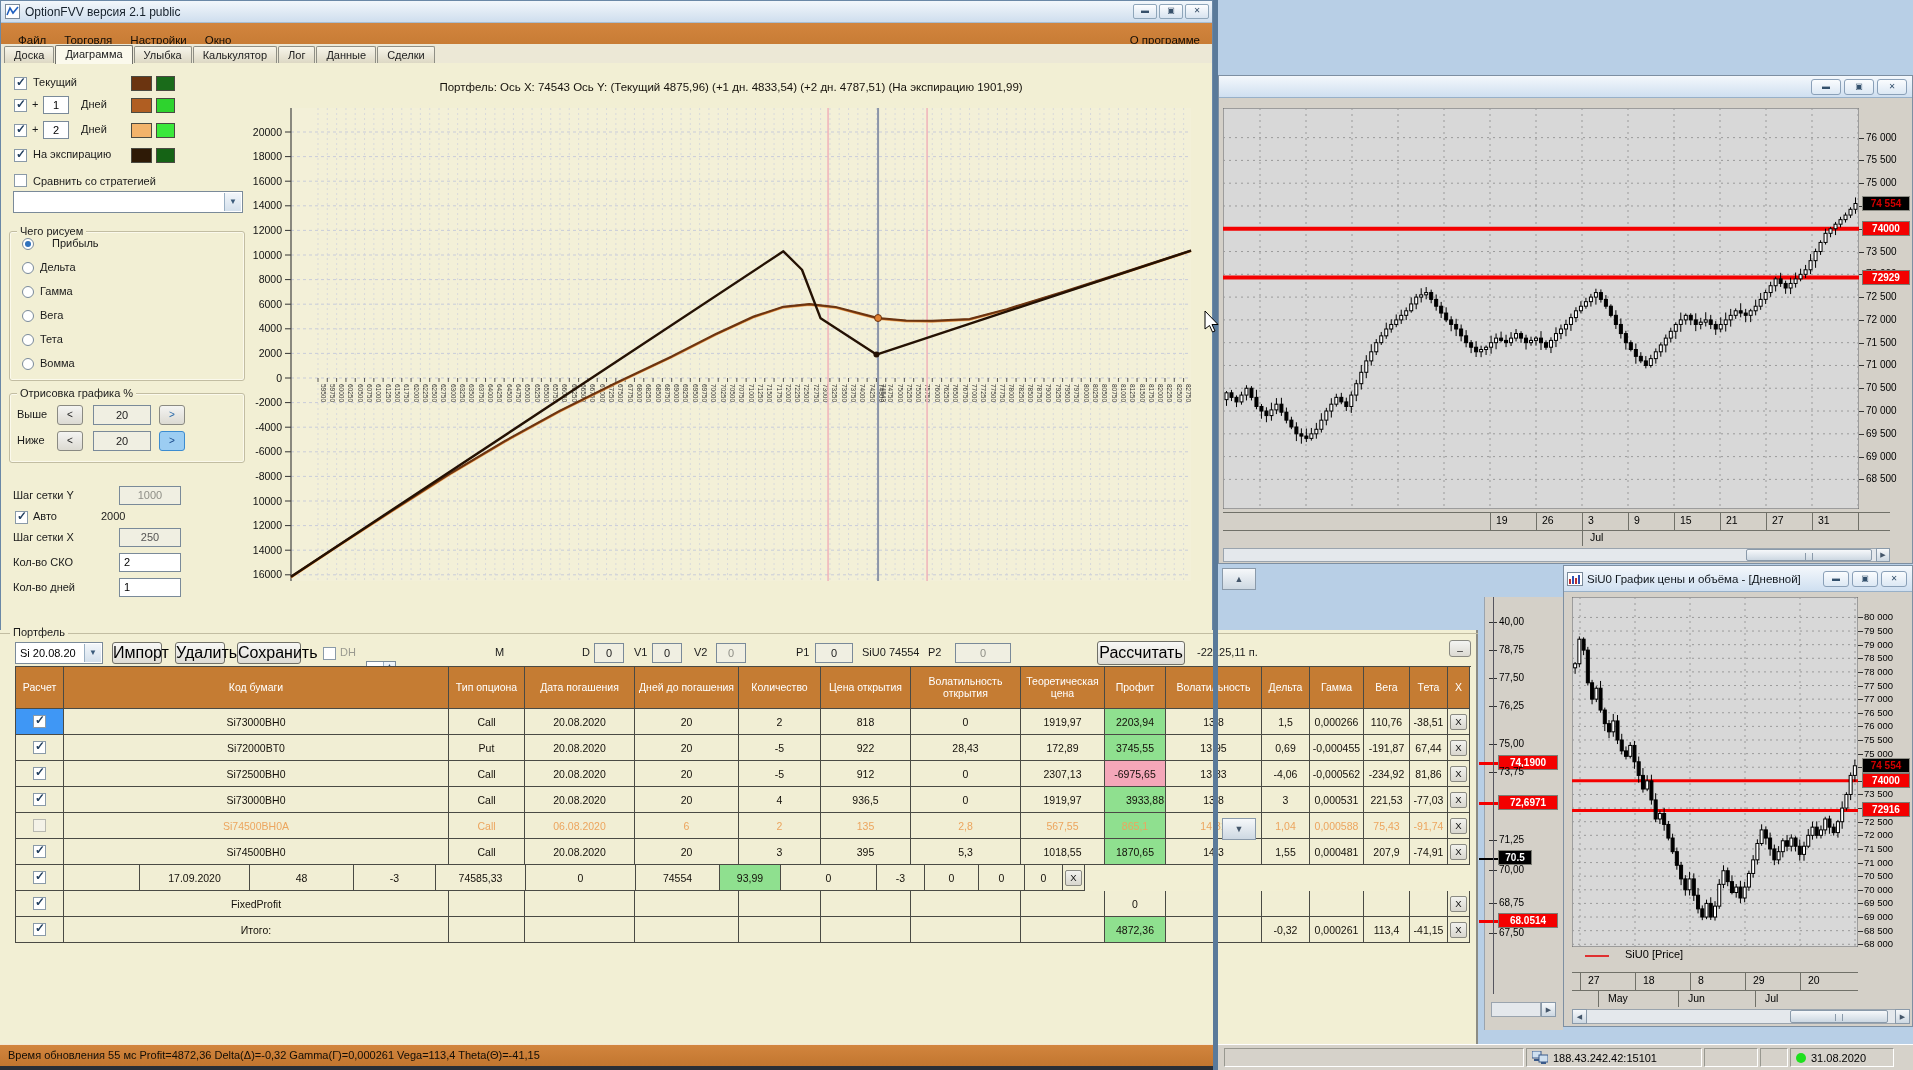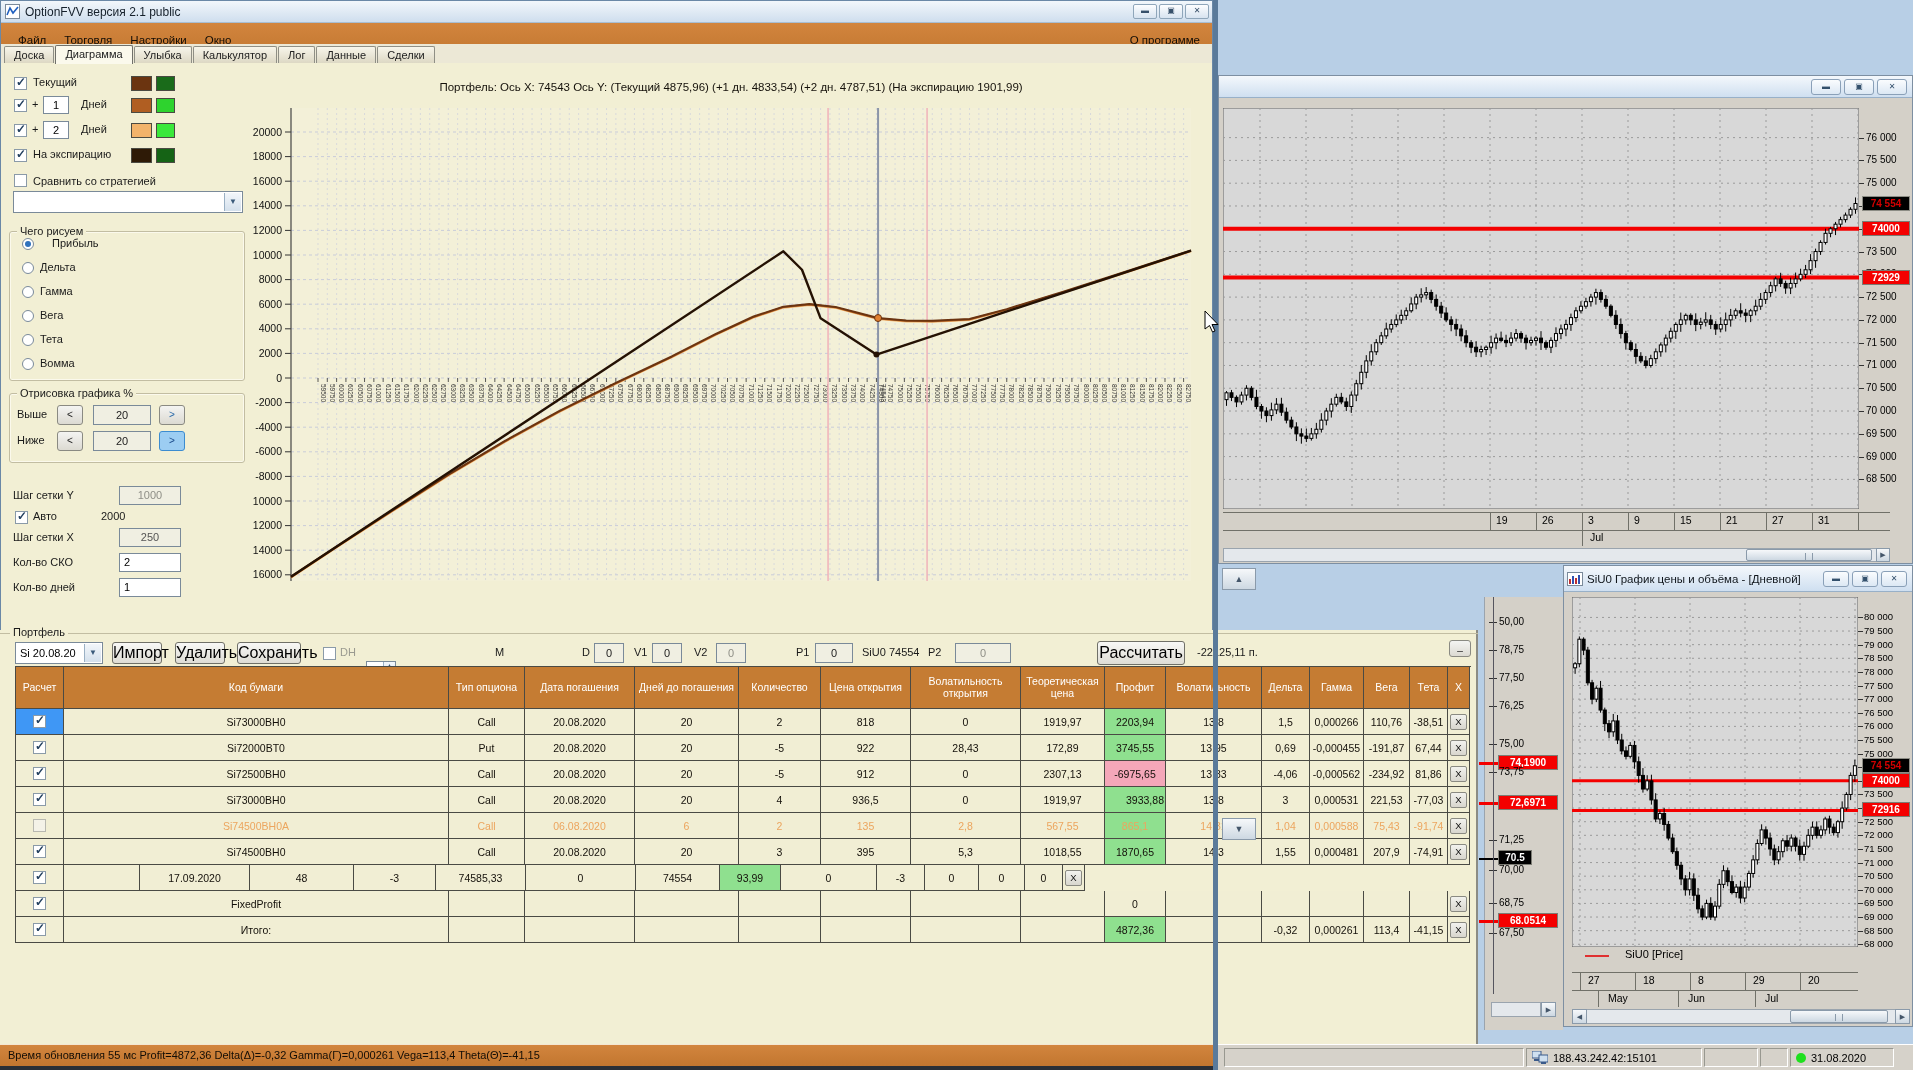--- a/index.html
+++ b/index.html
@@ -1391,21 +1391,21 @@
       <div class="sarr" style="left:1572px;top:1009px;width:15px;height:15px;line-height:13px;">◀</div>
       <div class="thumb" style="left:1790px;top:1010px;width:98px;height:13px;">
         <div class="grip"></div>
       </div>
       <div class="sarr" style="left:1895px;top:1009px;width:15px;height:15px;line-height:13px;">▶</div>
     </div>
   <div class="a" style="left:1585px;top:955px;width:24px;height:2px;background:#e03030;"></div>
   <div class="a" style="left:1625px;top:948px;font-size:11px;color:#000;">SiU0 [Price]</div>
 
   <div class="a" id="left-strip" style="left:1484px;top:597px;width:79px;height:433px;background:#d4d0c8;border-left:1px solid #9aa4ae;">
-      <div class="strip-lab" style="left:14px;top:19px;">50,00</div>
+      <div class="strip-lab" style="left:14px;top:19px;">40,00</div>
       <div style="position:absolute;left:4px;top:25px;width:8px;border-top:1px solid #333;"></div>
       <div class="strip-lab" style="left:14px;top:47px;">78,75</div>
       <div style="position:absolute;left:4px;top:53px;width:8px;border-top:1px solid #333;"></div>
       <div class="strip-lab" style="left:14px;top:75px;">77,50</div>
       <div style="position:absolute;left:4px;top:81px;width:8px;border-top:1px solid #333;"></div>
       <div class="strip-lab" style="left:14px;top:103px;">76,25</div>
       <div style="position:absolute;left:4px;top:109px;width:8px;border-top:1px solid #333;"></div>
       <div class="strip-lab" style="left:14px;top:141px;">75,00</div>
       <div style="position:absolute;left:4px;top:147px;width:8px;border-top:1px solid #333;"></div>
       <div class="chip red" style="left:13px;top:158px;width:60px;text-align:center;">74,1900</div>

